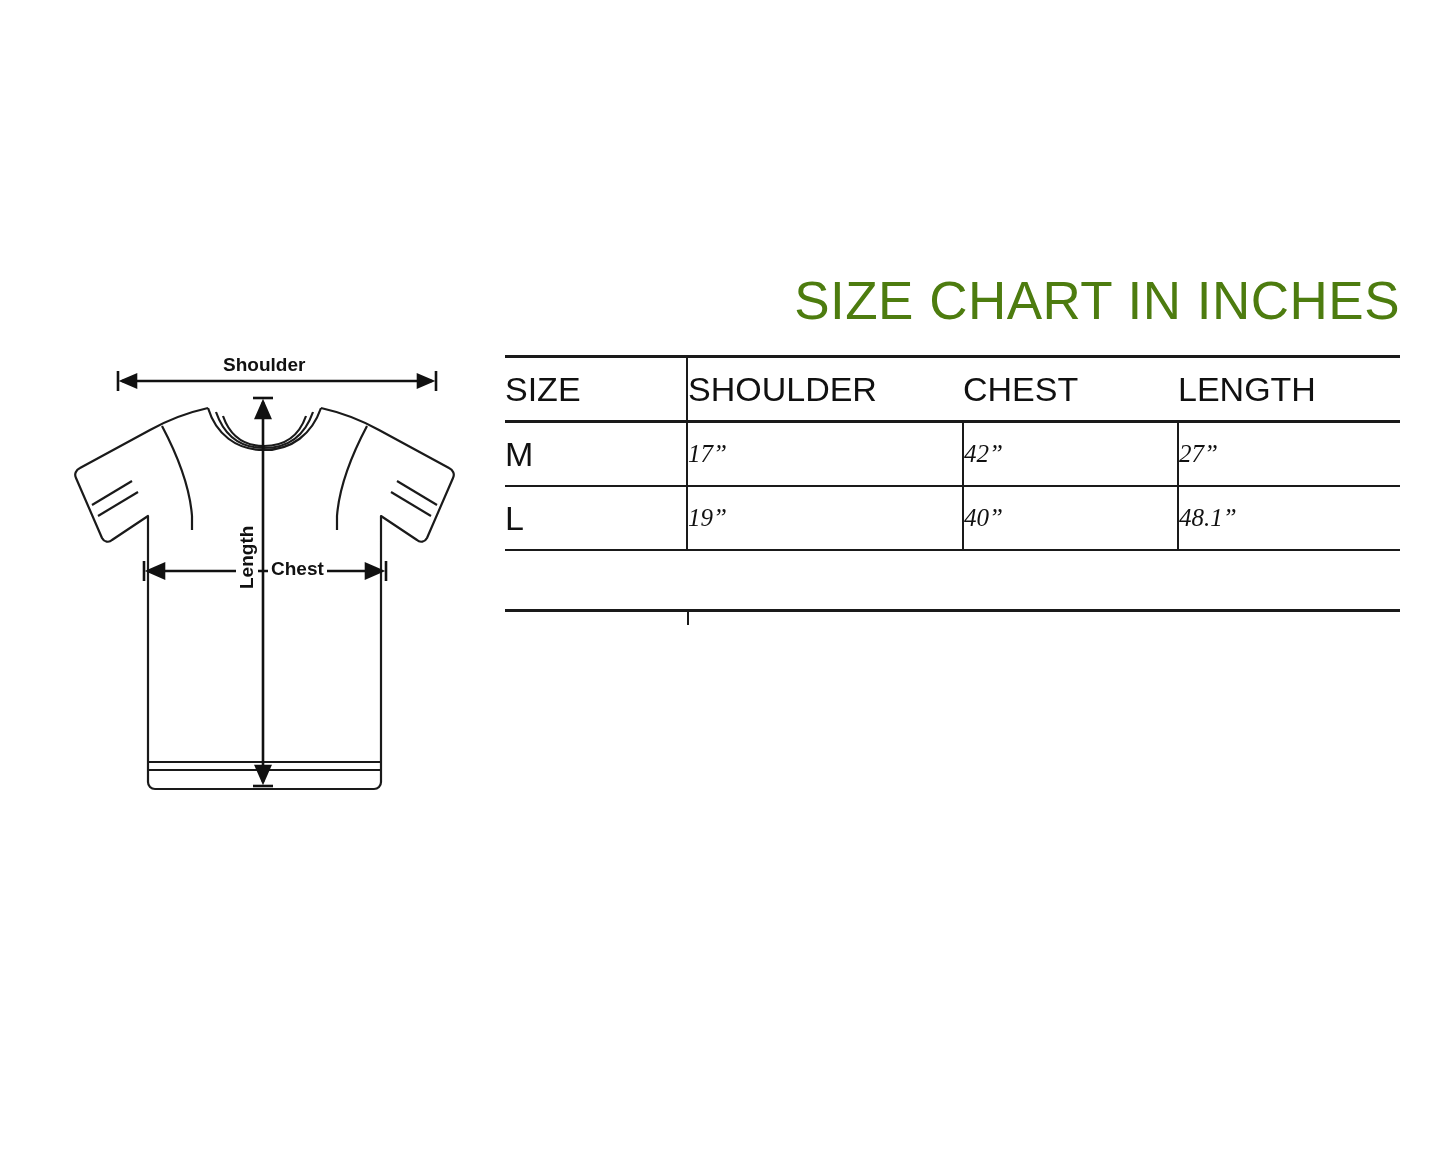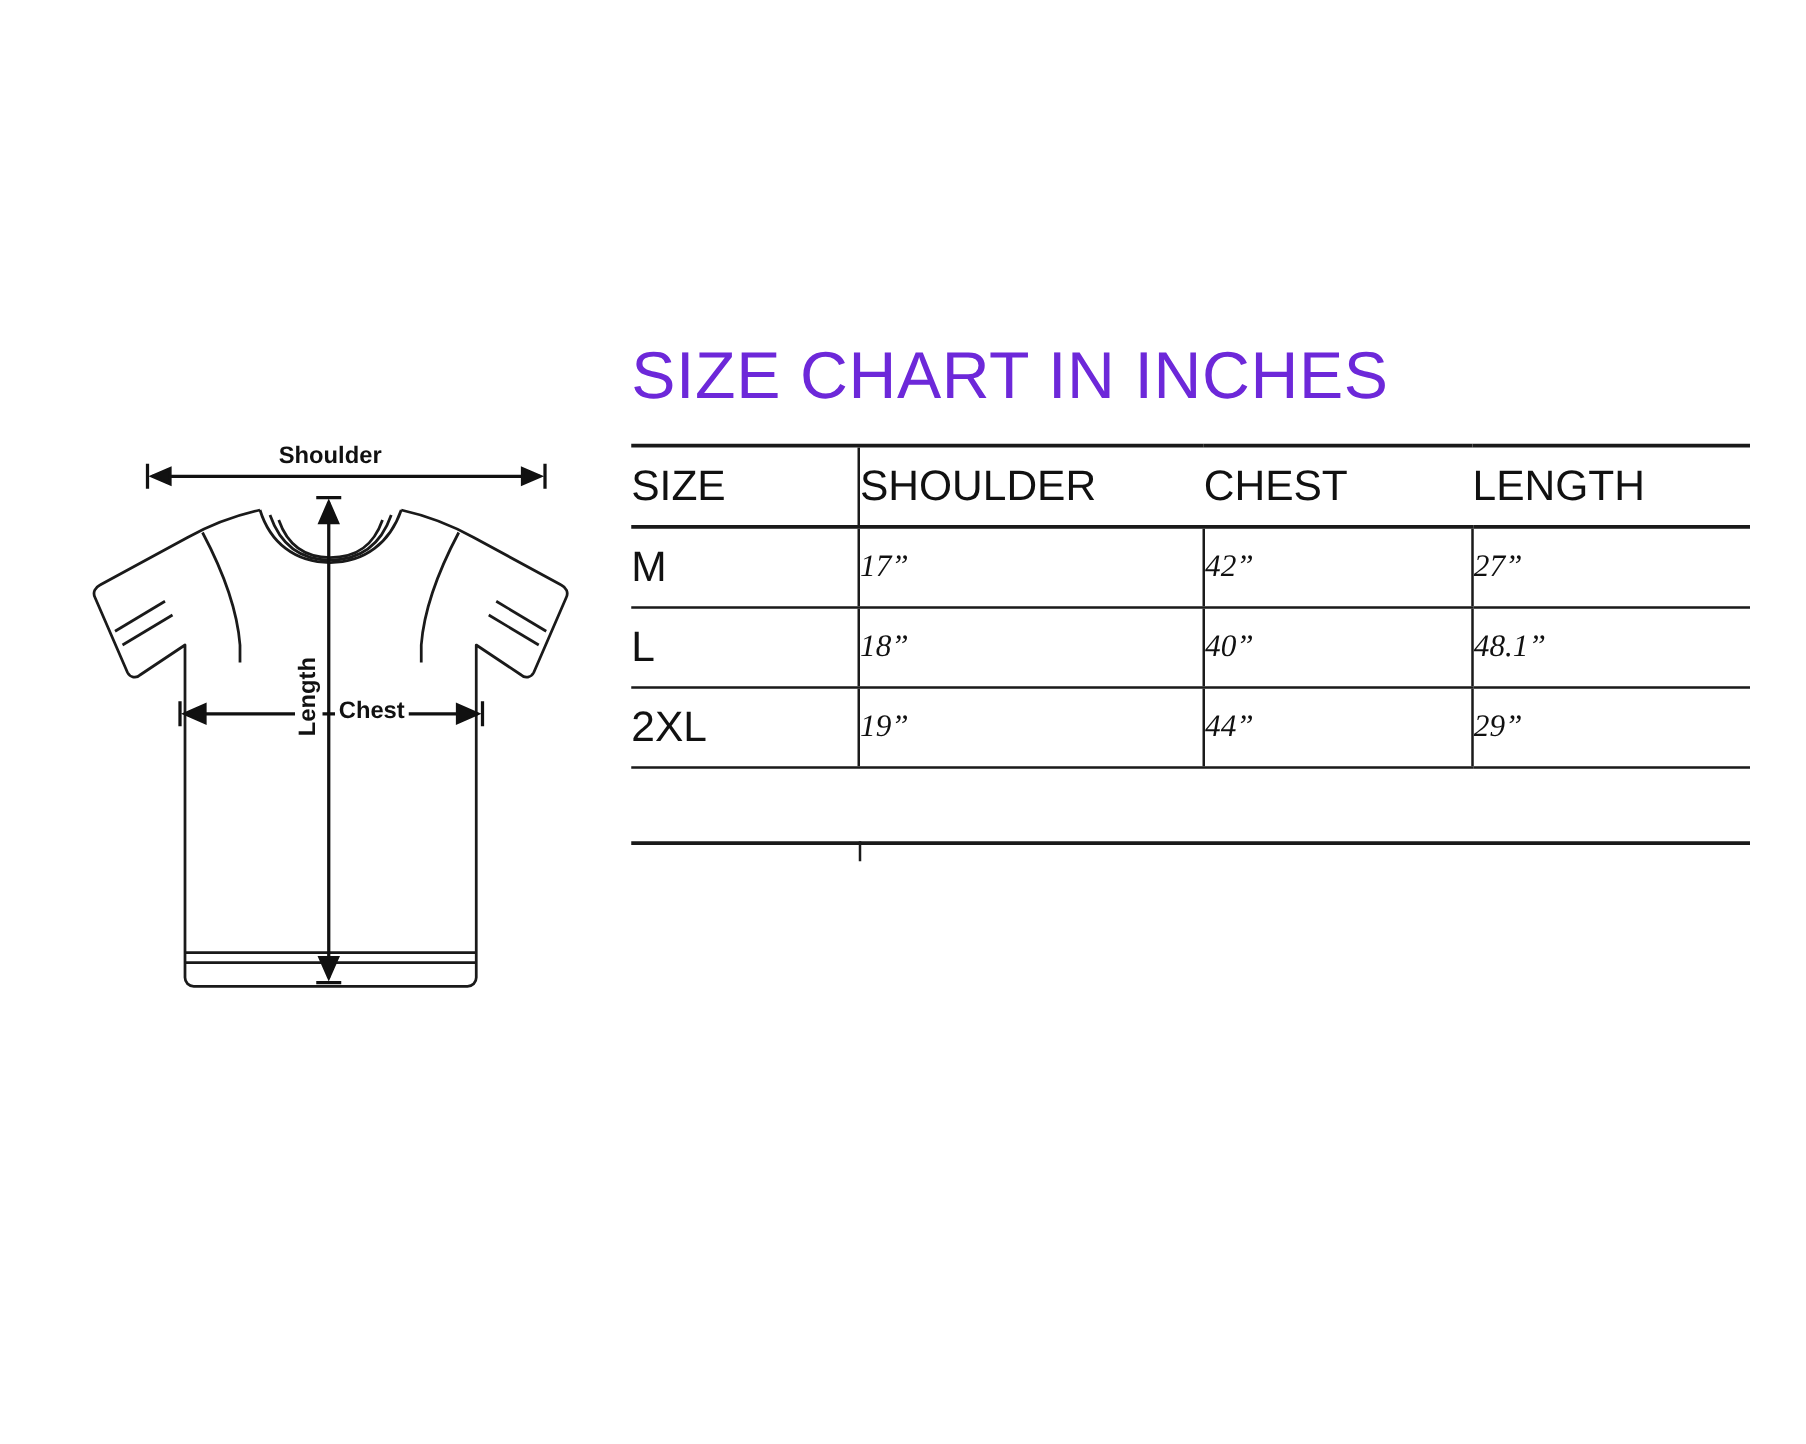--- a/index.html
+++ b/index.html
@@ -50,23 +50,23 @@
     position: absolute;
     left: 505px;
     top: 270px;
     width: 895px;
   }
   #chart-title {
     font-family: "Liberation Sans", sans-serif;
     font-size: 53px;
     font-weight: normal;
     letter-spacing: 0.5px;
-    text-align: left;
+    text-align: right;
     margin: 0 0 24px 0;
-    color: #6d28d9;
+    color: #4d7c0f;
     white-space: nowrap;
   }
 
   table.size-chart {
     border-collapse: collapse;
     width: 895px;
     table-layout: fixed;
   }
   table.size-chart col.c-size     { width: 182px; }
   table.size-chart col.c-shoulder { width: 276px; }
@@ -237,29 +237,23 @@
     </thead>
     <tbody>
       <tr>
         <td class="size-cell">M</td>
         <td class="val-cell">17”</td>
         <td class="val-cell">42”</td>
         <td class="val-cell">27”</td>
       </tr>
       <tr>
         <td class="size-cell">L</td>
-        <td class="val-cell">18”</td>
+        <td class="val-cell">19”</td>
         <td class="val-cell">40”</td>
         <td class="val-cell">48.1”</td>
-      </tr>
-      <tr>
-        <td class="size-cell">2XL</td>
-        <td class="val-cell">19”</td>
-        <td class="val-cell">44”</td>
-        <td class="val-cell">29”</td>
       </tr>
     </tbody>
   </table>
 
   <div id="footer-wrap">
     <div id="chart-footer-rule">
       <div id="chart-footer-tick"></div>
     </div>
   </div>
 </div>

